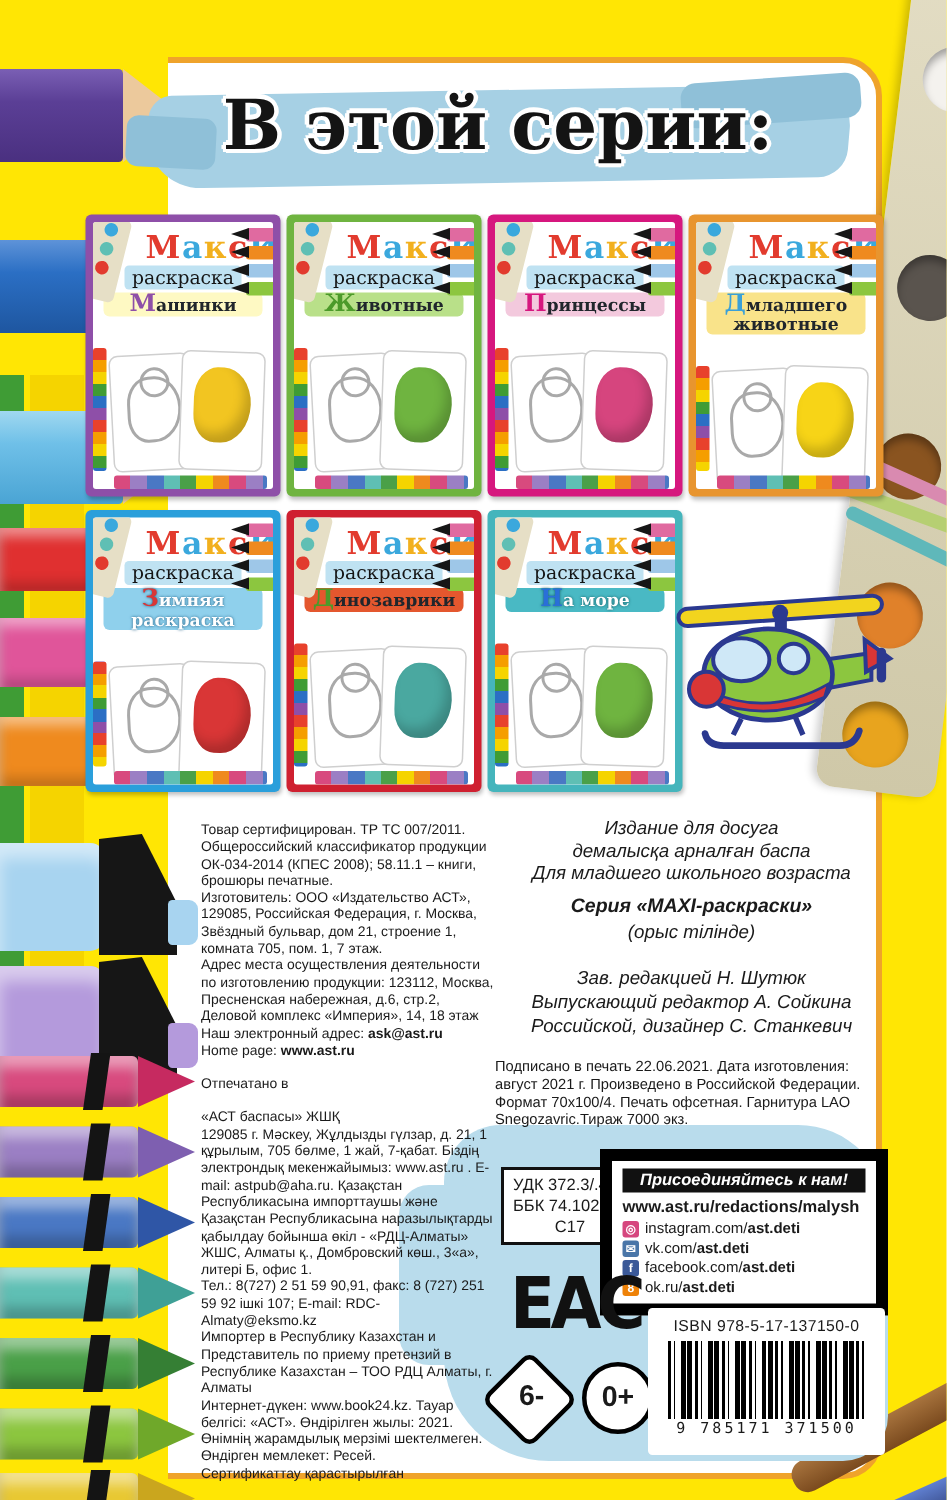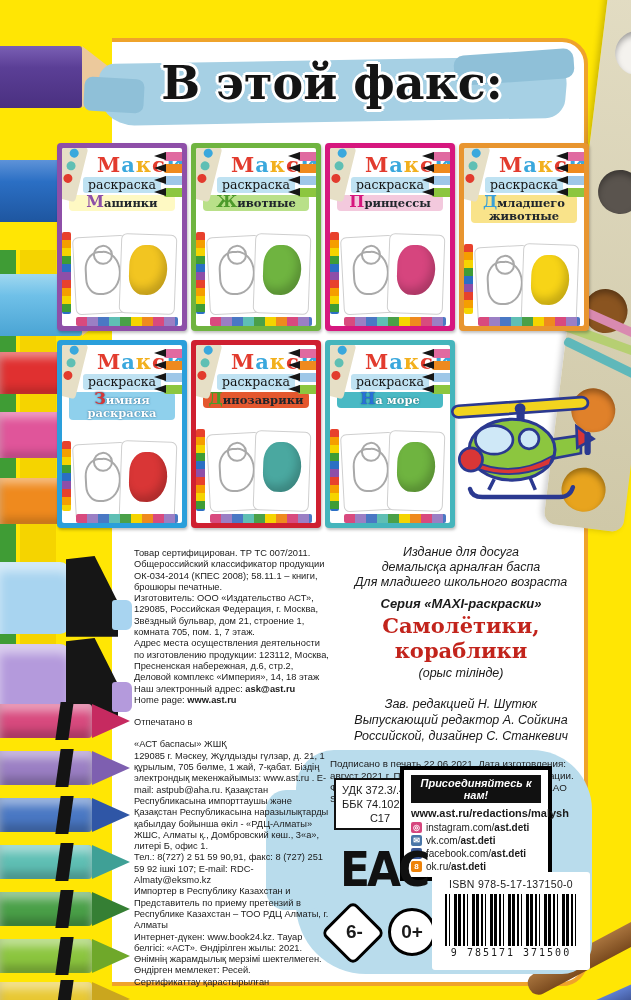--- a/index.html
+++ b/index.html
@@ -102,21 +102,21 @@
   .tr-series{font-style:italic;font-weight:bold;font-size:13px;margin-top:6px;}
   .tr-red{font-family:"DejaVu Serif",serif;font-weight:bold;font-size:21px;color:#c2241c;margin-top:2px;}
   .tr-lang{font-style:italic;font-size:12.5px;margin-top:3px;}
   .tr-editors{font-style:italic;font-size:12.5px;line-height:16px;margin-top:16px;}
   .tr-print{font-size:9.8px;line-height:11.8px;text-align:left;margin-top:14px;}
 
   .udc-box{position:absolute;left:334px;top:778px;width:92px;background:#fff;border:2px solid #111;
            padding:3px 6px;font-size:11px;line-height:14px;box-sizing:border-box;}
   .udc-box div:last-child{text-align:center;}
 
-  .join-box{position:absolute;left:400px;top:766px;width:152px;background:#fff;border:4px solid #000000;
+  .join-box{position:absolute;left:400px;top:766px;width:192px;background:#fff;border:8px solid #000000;
             padding:5px 7px;box-sizing:border-box;}
   .join-hdr{background:#111;color:#fff;font-weight:bold;font-style:italic;font-size:11px;
             text-align:center;padding:2px 0;}
   .join-url{font-weight:bold;font-size:11px;margin:4px 0 3px;}
   .soc-row{display:flex;align-items:center;font-size:10px;margin-top:2px;}
   .soc-ic{width:11px;height:11px;border-radius:2px;margin-right:4px;flex:0 0 11px;
           color:#fff;font-size:8px;font-weight:bold;line-height:11px;text-align:center;}
   .soc-b{font-weight:bold;}
 
   .isbn-box{position:absolute;left:432px;top:872px;width:158px;height:98px;background:#fff;border-radius:3px;
@@ -222,21 +222,21 @@
     <div class="cr-body" style="background:#e8c832;"></div>
       <div class="cr-tip" style="border-left:38px solid #caa61e;"></div>
       <div class="cr-band"></div>
   </div>
 </div>
 
 <div class="banner">
   <div class="banner-swash"></div>
   <div class="banner-swash2"></div>
   <div class="banner-swash3"></div>
-  <div class="banner-text">В этой факс:</div>
+  <div class="banner-text">В этой серии:</div>
 </div>
 
 <div class="cover" style="left: 57px; top: 143px; background: rgb(142, 79, 168);">
   <div class="cover-inner">
     <div class="c-palette">
         <i style="background:#3aa8dd"></i>
         <i style="background:#5fbfb4"></i>
         <i style="background:#e23b2e"></i>
       </div>
     <div class="c-tips">
@@ -587,21 +587,20 @@
   <div class="gap"></div>
   <p>Изображения используются согласно лицензии Shutterstock/FOTODOM.</p>
 
 </div>
 
 <div class="text-right">
   <div class="tr-ital">Издание для досуга</div>
   <div class="tr-ital">демалысқа арналған баспа</div>
   <div class="tr-ital">Для младшего школьного возраста</div>
   <div class="tr-series">Серия «MAXI-раскраски»</div>
-  <div class="tr-red">Самолётики, кораблики</div>
   <div class="tr-lang">(орыс тілінде)</div>
   <div class="tr-editors">
     <div>Зав. редакцией Н. Шутюк</div>
     <div>Выпускающий редактор А. Сойкина</div>
     <div>Российской, дизайнер С. Станкевич</div>
   </div>
   <div class="tr-print">Подписано в печать 22.06.2021. Дата изготовления: август 2021 г. Произведено в Российской Федерации. Формат 70х100/4. Печать офсетная. Гарнитура LAO Snegozavric.Тираж 7000 экз.</div>
 </div>
 
 <div class="udc-box">

